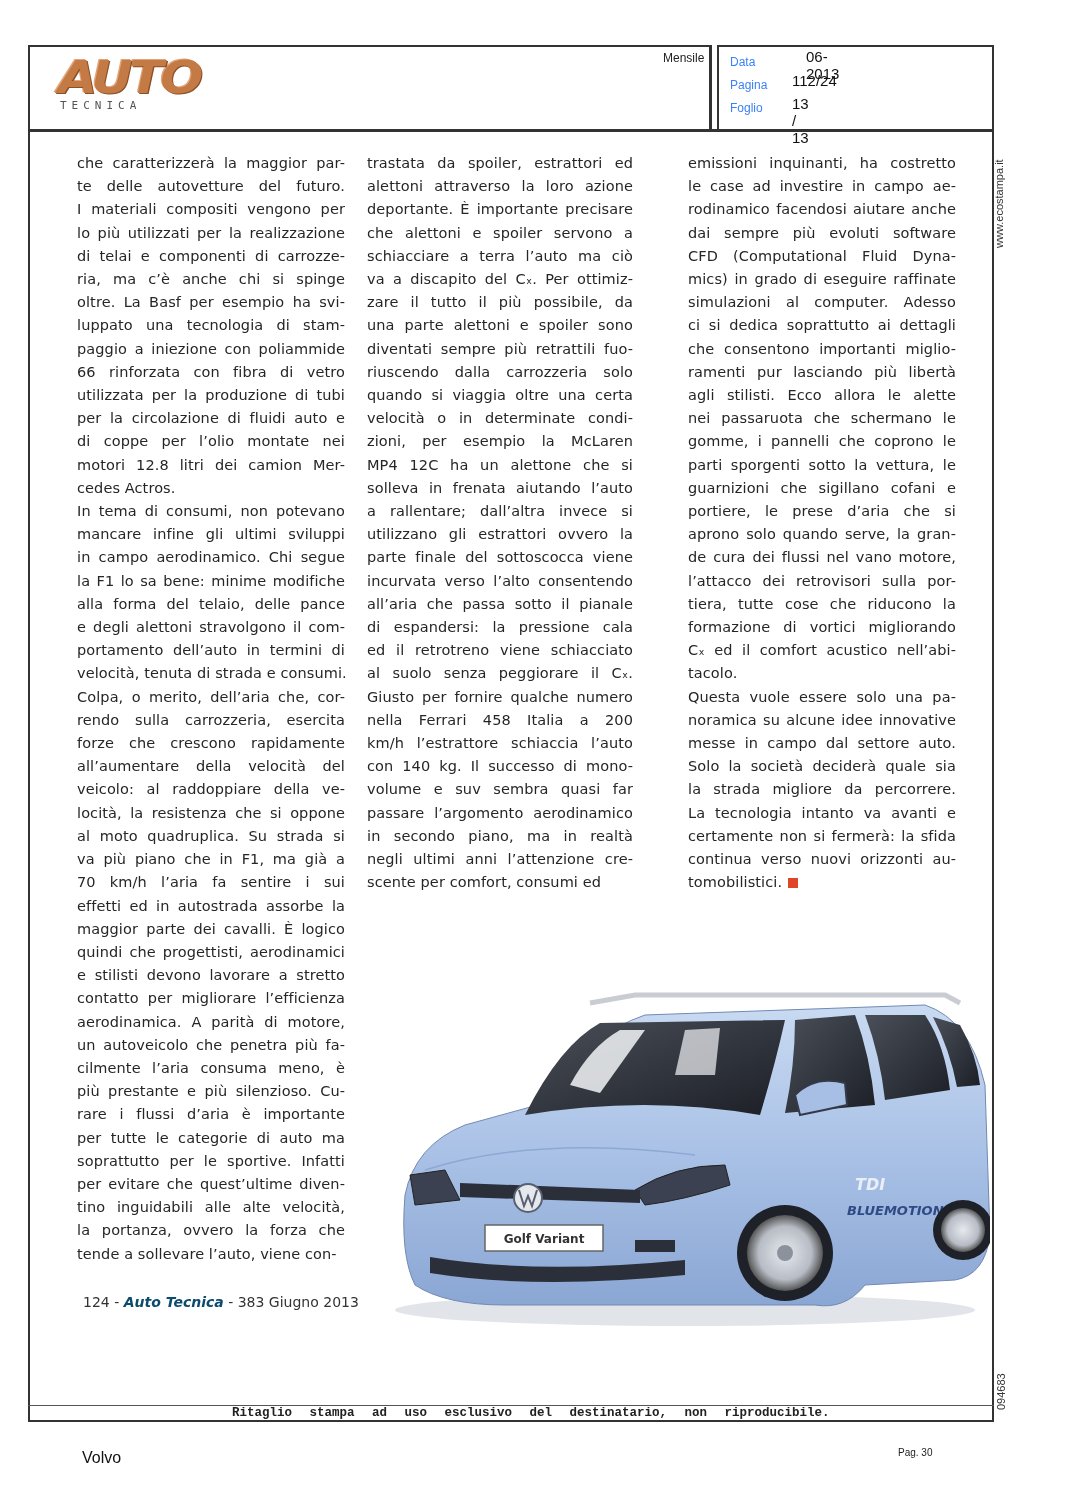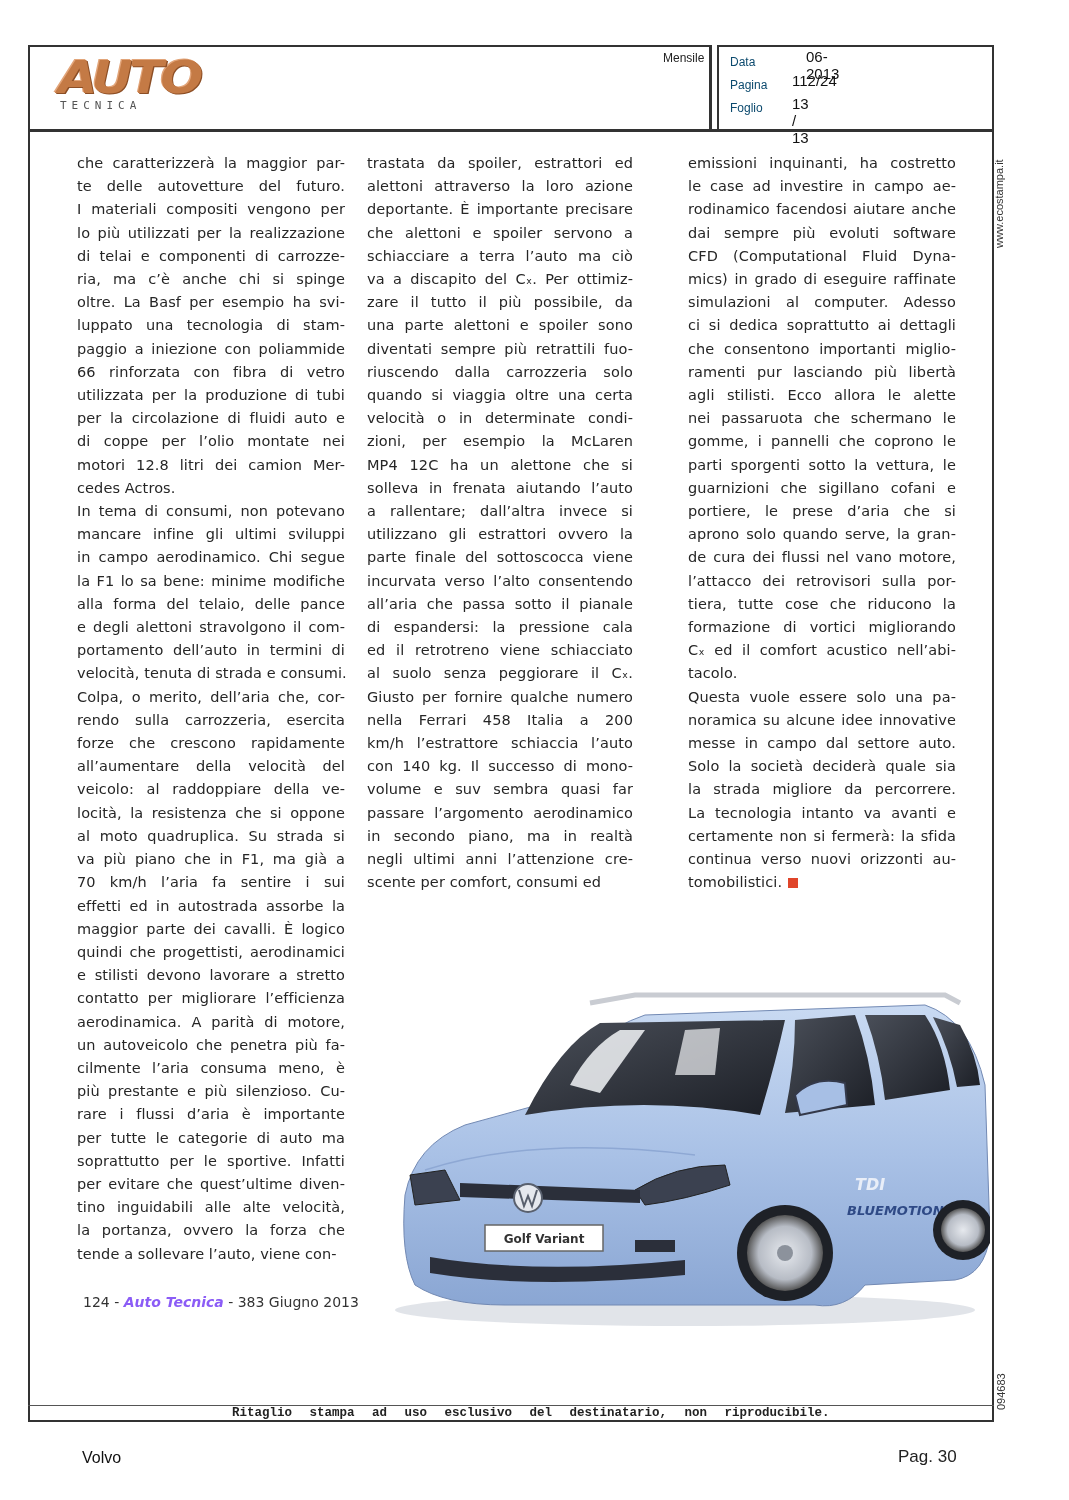--- a/index.html
+++ b/index.html
@@ -16,54 +16,54 @@
   .logo { position: absolute; left: 58px; top: 55px; width: 170px; height: 60px; }
   .logo-main { position: absolute; left: 0; top: 0; font-family: "DejaVu Sans", sans-serif; font-weight: bold;
     font-size: 44px; letter-spacing: -3px; color: #c47a45; line-height: 46px;
     text-shadow: 1px 1px 0 #8c4e25, -1px -1px 0 #e2a57a; font-style: italic; transform: scaleX(1.15); transform-origin: left; }
   .logo-sub { position: absolute; left: 2px; top: 44px; font-family: "DejaVu Sans Mono", monospace; font-size: 11px;
     letter-spacing: 5px; color: #555; }
 
   .mensile { position: absolute; left: 663px; top: 51px; font-family: "Liberation Sans", sans-serif; font-size: 12px; color: #222; text-align: center; }
 
   .meta-row { position: absolute; left: 730px; font-family: "Liberation Sans", sans-serif; color: #111; }
-  .meta-label { position: absolute; left: 0; font-size: 12px; color: #0c4a6e; }
+  .meta-label { position: absolute; left: 0; font-size: 12px; color: #3b82f6; }
   .meta-val { position: absolute; font-size: 15px; color: #111; }
 
   
   .frame { position: absolute; left: 28px; top: 132px; width: 966px; height: 1290px;
     border-left: 2px solid #333; border-right: 2px solid #333; border-bottom: 2px solid #333; }
   .footer-rule { position: absolute; left: 28px; top: 1405px; width: 966px; height: 1px; background: #555; }
 
   .col { position: absolute; font-family: "DejaVu Sans", sans-serif; font-size: 14.5px; line-height: 23.2px;
     color: #262626; text-align: justify; text-align-last: justify; letter-spacing: 0.1px; }
   .col .line { display: block; white-space: nowrap; text-align-last: justify; }
   .col .line.last { text-align-last: left; }
   .col1 { left: 77px; top: 152px; width: 268px; }
   .col2 { left: 367px; top: 152px; width: 266px; }
   .col3 { left: 688px; top: 152px; width: 268px; }
 
   .end-mark { display: inline-block; width: 10px; height: 10px; background: #e0452a; margin-left: 6px; vertical-align: middle; }
 
   .page-foot { position: absolute; left: 83px; top: 1294px; font-family: "DejaVu Sans", sans-serif; font-size: 14px; color: #333; }
-  .page-foot .brand { color: #8b5cf6; font-weight: bold; font-style: italic; }
+  .page-foot .brand { color: #0c4a6e; font-weight: bold; font-style: italic; }
 
   
   .car-photo { position: absolute; left: 385px; top: 975px; width: 605px; height: 355px; }
 
   .side-url { position: absolute; left: 993px; top: 248px; transform: rotate(-90deg); transform-origin: left top;
     font-family: "Liberation Sans", sans-serif; font-size: 11px; color: #333; white-space: nowrap; }
   .side-code { position: absolute; left: 995px; top: 1410px; transform: rotate(-90deg); transform-origin: left top;
     font-family: "Liberation Sans", sans-serif; font-size: 11px; color: #333; white-space: nowrap; }
 
   .disclaimer { position: absolute; left: 198px; top: 1406px; width: 624px; font-family: "Liberation Mono", monospace;
     font-size: 12.5px; font-weight: bold; color: #222; word-spacing: 10px; white-space: nowrap; margin-left: 34px; }
 
   .bottom-left { position: absolute; left: 82px; top: 1449px; font-family: "Liberation Sans", sans-serif; font-size: 16px; color: #111; }
-  .bottom-right { position: absolute; left: 898px; top: 1447px; font-family: "Liberation Sans", sans-serif; font-size: 17px; color: #222; }
+  .bottom-right { position: absolute; left: 898px; top: 1447px; font-family: "Liberation Sans", sans-serif; font-size: 10px; color: #222; }
 </style>
 </head>
 <body>
 
 <div class="hdr-box hdr-left"></div>
 <div class="hdr-divider"></div>
 <div class="hdr-box hdr-right"></div>
 
 <div class="logo">
   <div class="logo-main">AUTO</div>

